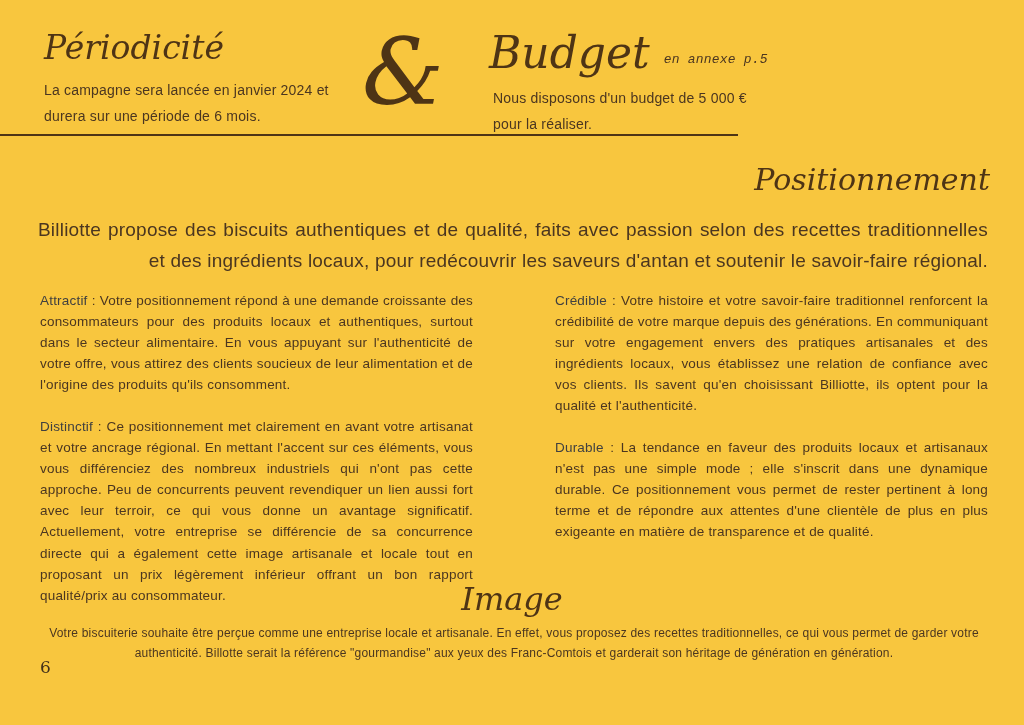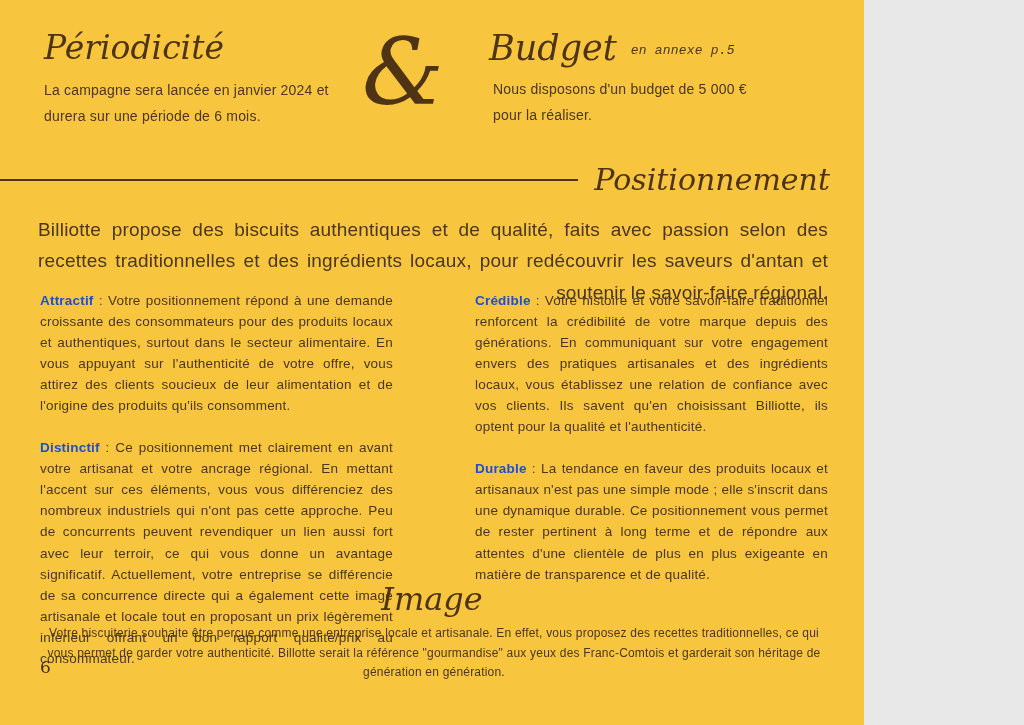--- a/index.html
+++ b/index.html
@@ -1,18 +1,18 @@
 <!DOCTYPE html>
 <html lang="fr"><head>
 <meta charset="utf-8">
 <style>
   html,body{margin:0;padding:0;background:#e8e8e8;}
   .page{
     position:relative;
-    width:864px;height:725px;
+    width:1024px;height:725px;
     background:#F8C63E;
     color:#4B3620;
     font-family:"Liberation Sans", sans-serif;
     overflow:hidden;
   }
   .script{
     font-family:"DejaVu Serif", serif;
     font-style:italic;
     font-weight:400;
     color:#4E3415;
@@ -20,47 +20,47 @@
   
   .periodicite{position:absolute;left:40px;top:30px;width:330px;}
   .periodicite .title{font-size:33px;line-height:1.1;margin:0 0 12px 4px;}
   .periodicite .body{font-size:14px;line-height:1.85;margin:4px;letter-spacing:.2px;}
   .amp{
     position:absolute;left:338px;top:18px;width:130px;
     font-size:92px;line-height:1.2;text-align:center;
   }
   .budget{position:absolute;left:489px;top:30px;width:420px;}
   .budget .title-row{display:flex;align-items:flex-end;margin:0 0 10px 0;}
-  .budget .title{font-size:35px;line-height:1.05;margin:0;}
+  .budget .title{font-size:44px;line-height:1.05;margin:0;}
   .budget .annex{font-size:13px;font-style:italic;font-family:Liberation Mono, monospace;
     color:#4B3620;margin-left:14px;position:relative;top:-9px;letter-spacing:.2px;}
   .budget .body{font-size:14px;line-height:1.85;margin:4px;width:260px;letter-spacing:.2px;}
   
   .divider-row{
     position:absolute;left:0;right:34px;top:134px;
-    display:flex;align-items:center;
+    display:flex;
   }
   .divider-row .line{flex:1;height:2px;background:#4E3415;}
   .divider-row .title{flex:none;font-size:30px;margin-left:16px;line-height:1.4;}
   
   .intro{
     position:absolute;left:38px;right:36px;top:214px;
     font-size:19px;line-height:1.65;letter-spacing:.2px;
     text-align:justify;text-align-last:right;
     margin:0;
   }
   
   .columns{
     position:absolute;left:40px;right:36px;top:290px;
     display:flex;gap:82px;
   }
   .col{flex:1;}
   .point{font-size:13.5px;line-height:1.56;letter-spacing:.2px;text-align:justify;margin:0;}
   .point + .point{margin-top:21px;}
-  .point b{font-weight:bold;color:#1d4ed8;}
+  .point b{font-weight:normal;color:#404040;}
   
   .image-section{position:absolute;left:0;right:0;top:576px;text-align:center;}
   .image-section .title{font-size:32px;margin:4px;line-height:1.2;}
   .image-section .body{
     font-size:12px;line-height:1.6;letter-spacing:.2px;
     margin:6px 34px 0 38px;text-align:center;
   }
   .page-number{
     position:absolute;left:40px;top:657px;
     font-family:"DejaVu Serif", serif;font-size:17px;color:#42301A;

